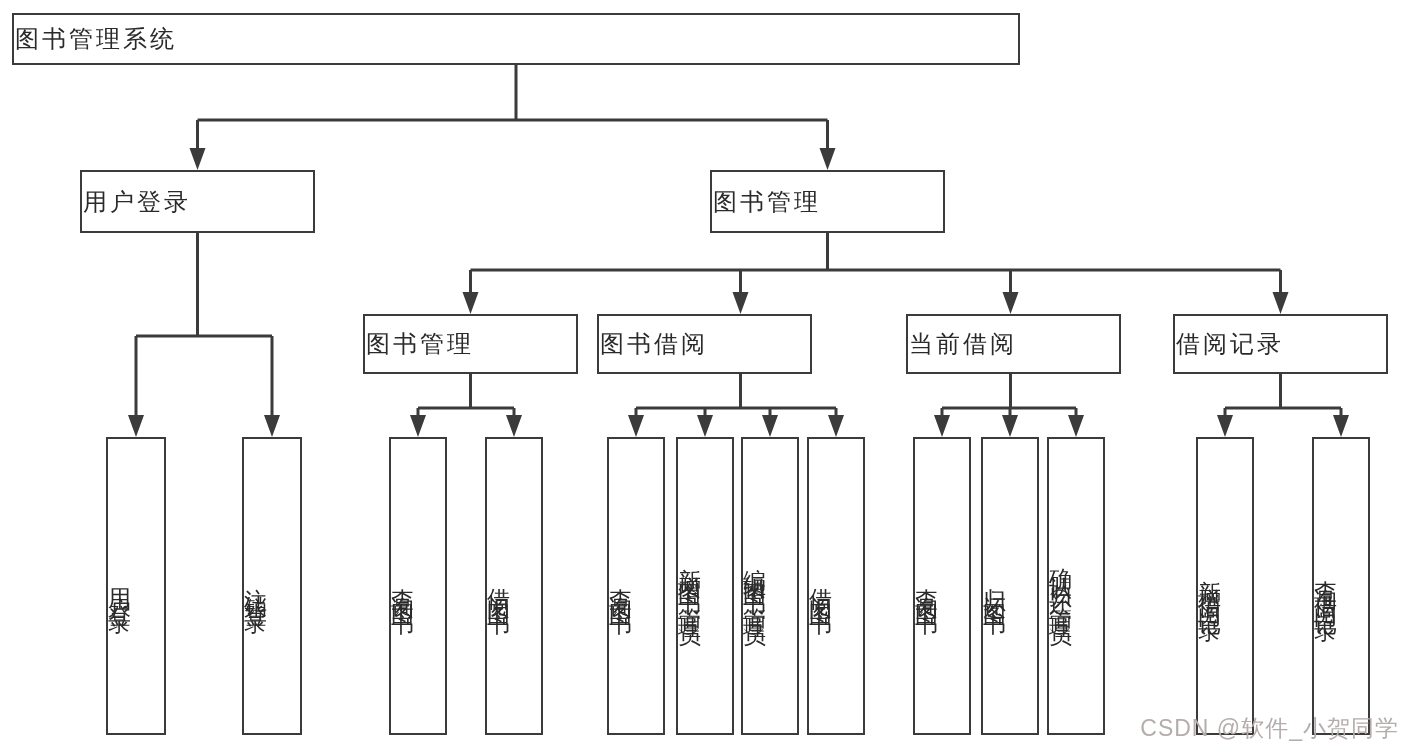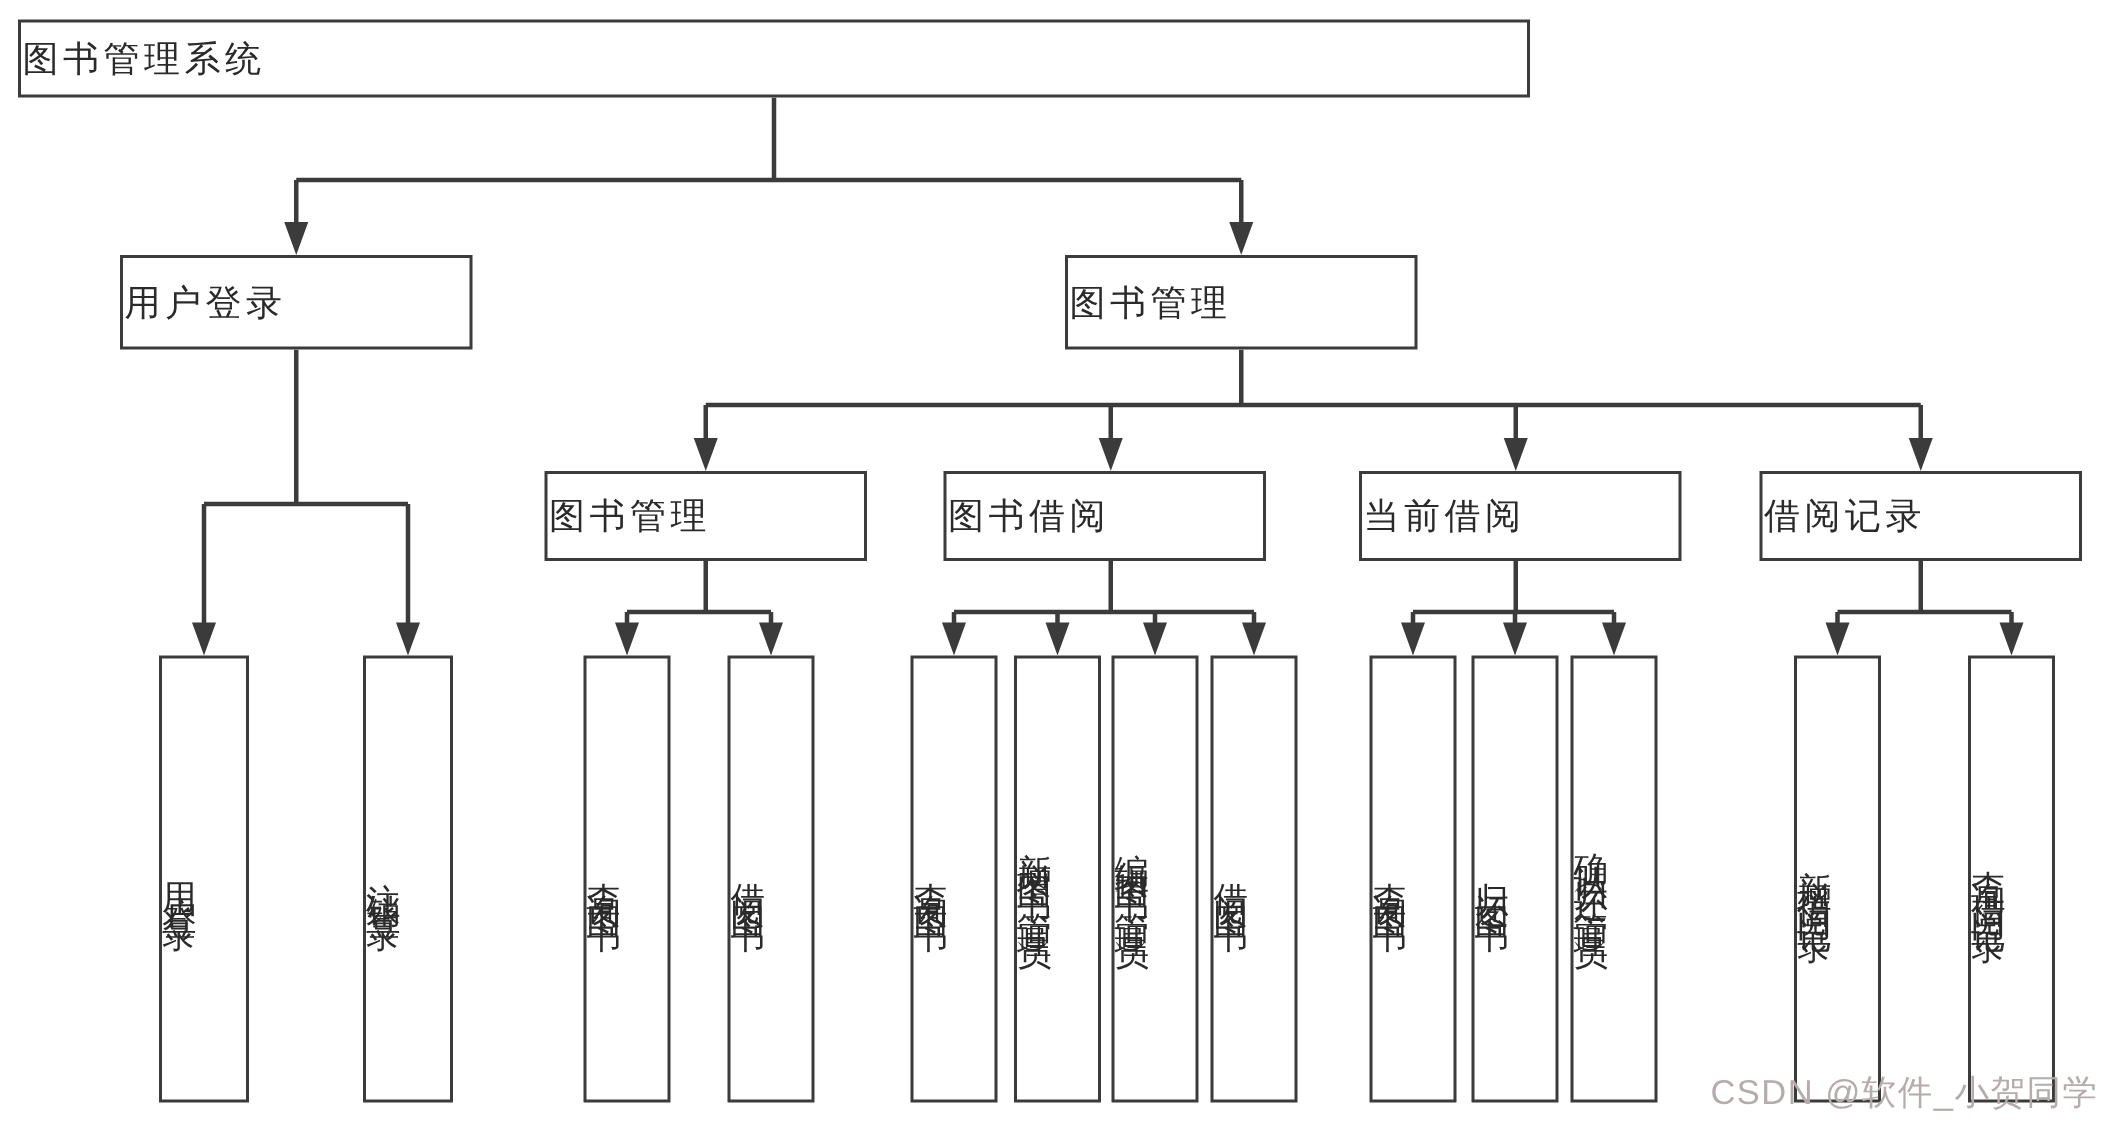--- a/index.html
+++ b/index.html
@@ -76,21 +76,21 @@
   <div class="node hnode" style="left:80px; top:170px; width:235px; height:63px;">
     <span class="lbl">用户登录</span>
   </div>
   <div class="node hnode" style="left:710px; top:170px; width:235px; height:63px;">
     <span class="lbl">图书管理</span>
   </div>
 
   <div class="node hnode" style="left:363px; top:314px; width:215px; height:60px;">
     <span class="lbl">图书管理</span>
   </div>
-  <div class="node hnode" style="left:629px; top:314px; width:215px; height:60px;">
+  <div class="node hnode" style="left:597px; top:314px; width:215px; height:60px;">
     <span class="lbl">图书借阅</span>
   </div>
   <div class="node hnode" style="left:906px; top:314px; width:215px; height:60px;">
     <span class="lbl">当前借阅</span>
   </div>
   <div class="node hnode" style="left:1173px; top:314px; width:215px; height:60px;">
     <span class="lbl">借阅记录</span>
   </div>
 
   <div class="node vnode" style="left:106px; top:437px; width:60px; height:298px;">

